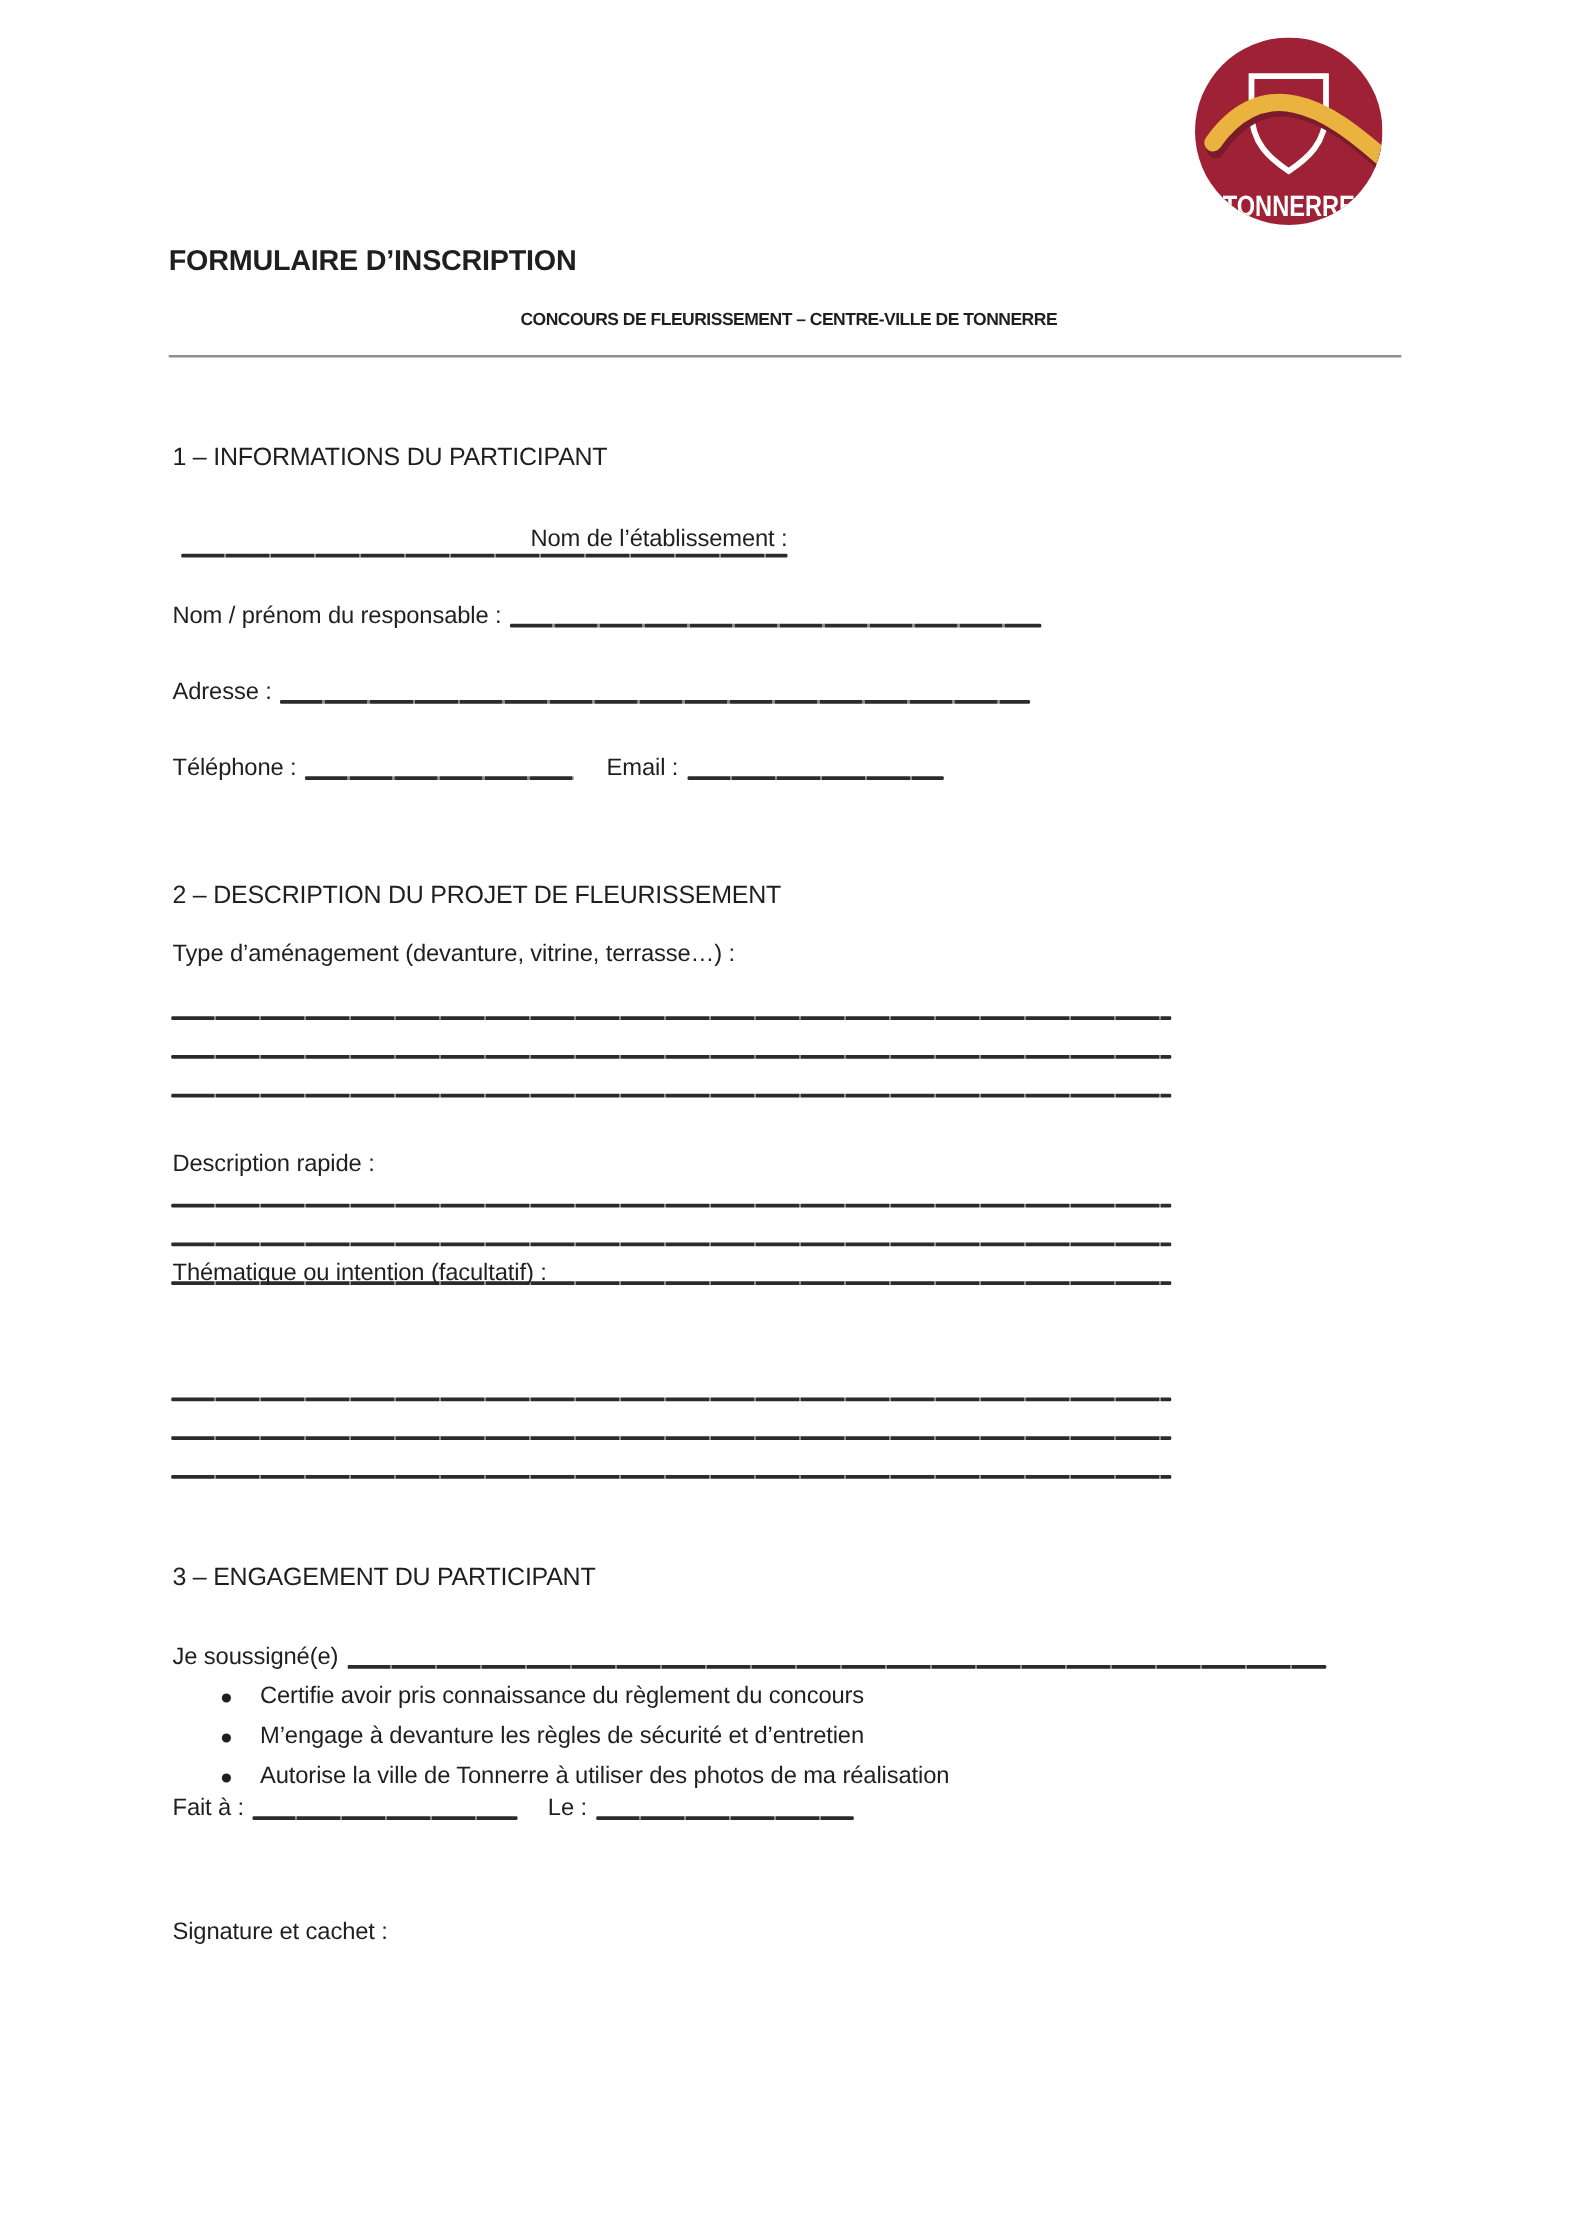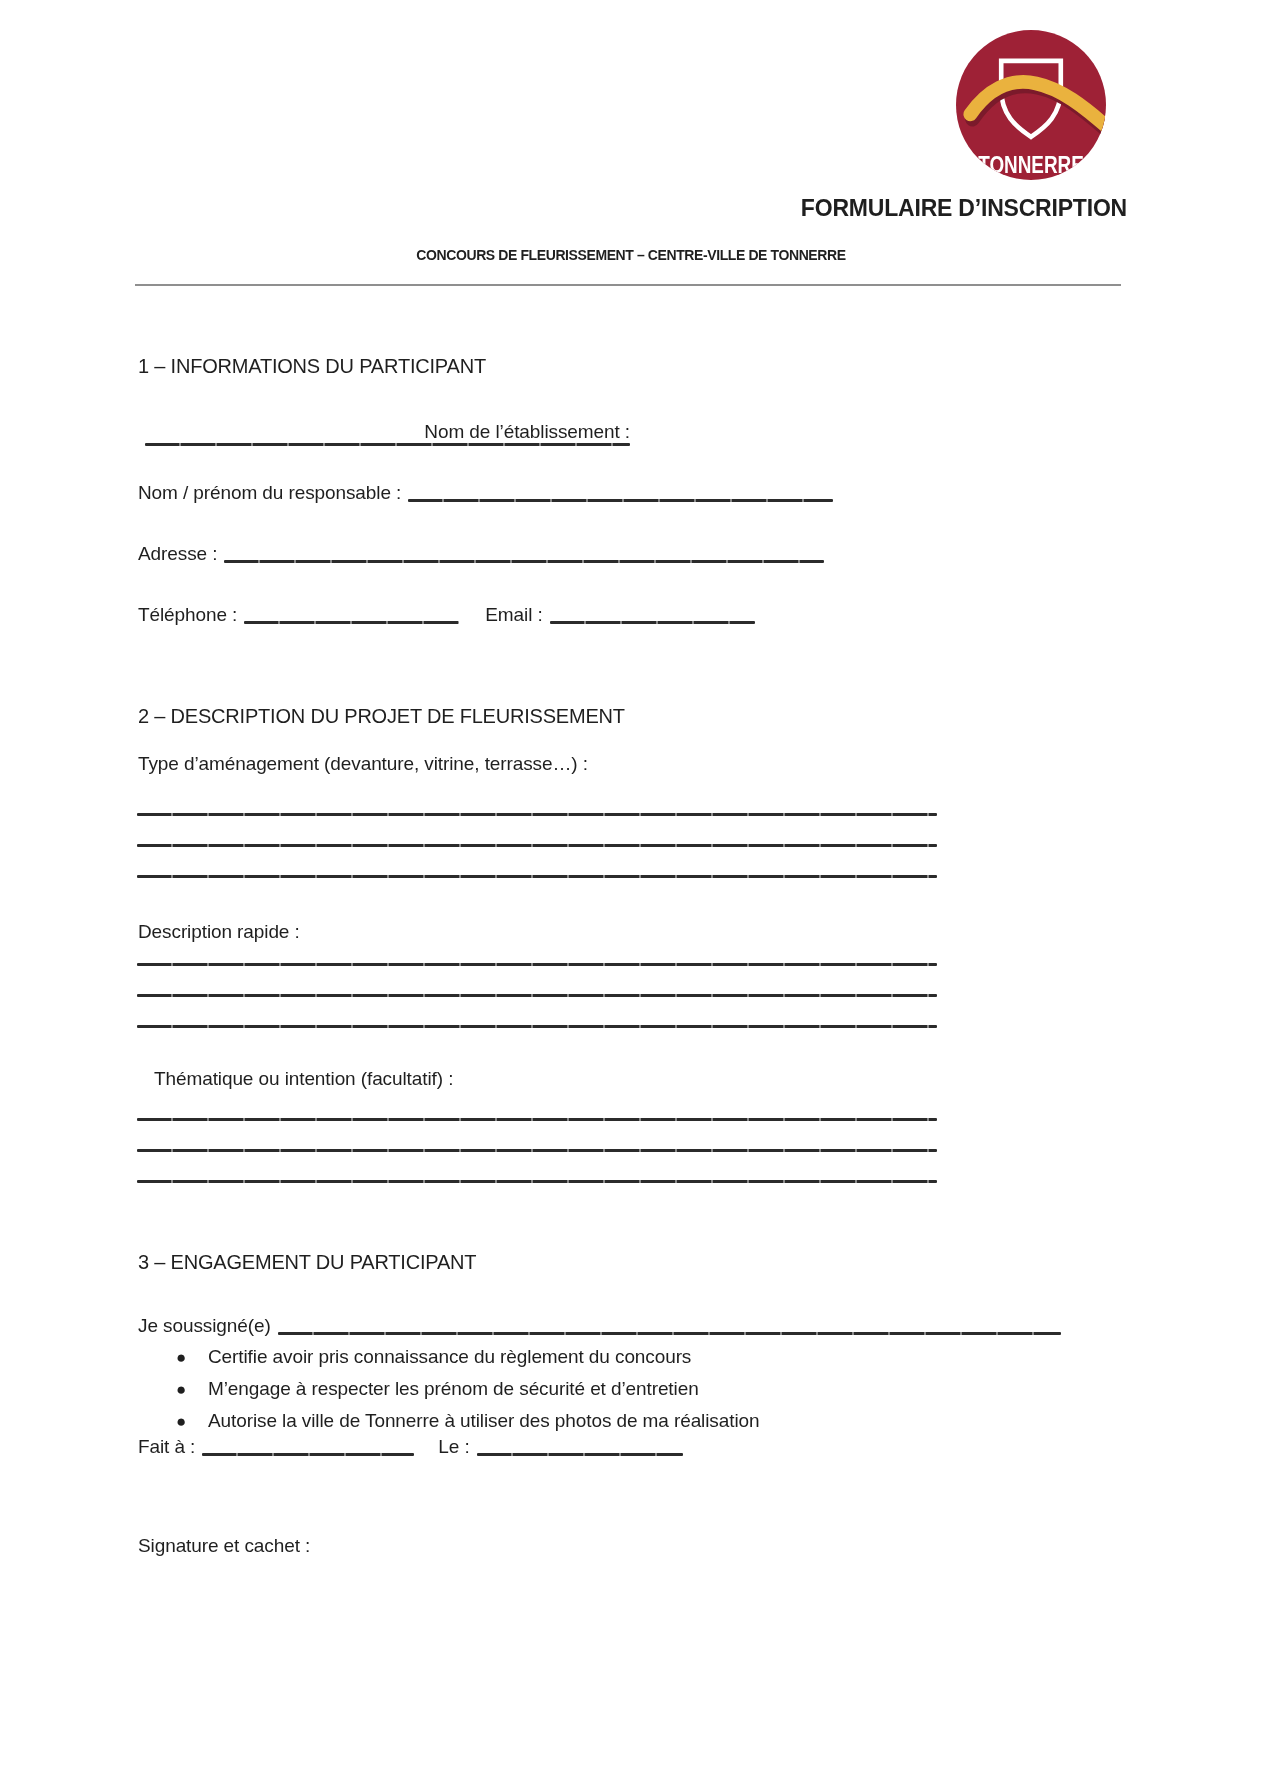--- a/index.html
+++ b/index.html
@@ -10,21 +10,21 @@
     background:#ffffff;
     font-family:"Liberation Sans", sans-serif;
     color:#1f1f1f;
     overflow:hidden;
   }
   .abs { position:absolute; }
 
   
   .doc-title {
     left:135px; top:195px; width:992px;
-    text-align:right; font-size:23px; font-weight:bold;
+    text-align:left; font-size:23px; font-weight:bold;
     letter-spacing:-0.2px;
   }
   .doc-subtitle {
     left:135px; top:247px; width:992px;
     text-align:center; font-size:14px; font-weight:bold;
     letter-spacing:-0.4px;
   }
   .header-divider {
     left:135px; top:284px; width:986px; height:2px;
     background:#8f8f8f;
@@ -111,39 +111,39 @@
   <div class="abs lbl" style="left:138px; top:753px;">Type d’aménagement (devanture, vitrine, terrasse…) :</div>
   <div class="abs blank-line" style="top:813px;"></div>
   <div class="abs blank-line" style="top:844px;"></div>
   <div class="abs blank-line" style="top:875px;"></div>
 
   <div class="abs lbl" style="left:138px; top:921px;">Description rapide :</div>
   <div class="abs blank-line" style="top:963px;"></div>
   <div class="abs blank-line" style="top:994px;"></div>
   <div class="abs blank-line" style="top:1025px;"></div>
 
-  <div class="abs lbl" style="left:138px; top:1068px;margin-left:16px;">Thématique ou intention (facultatif) :</div>
+  <div class="abs lbl" style="left:138px; top:1008px;">Thématique ou intention (facultatif) :</div>
   <div class="abs blank-line" style="top:1118px;"></div>
   <div class="abs blank-line" style="top:1149px;"></div>
   <div class="abs blank-line" style="top:1180px;"></div>
 
   <div class="abs sec-heading" style="left:138px; top:1251px;">3 – ENGAGEMENT DU PARTICIPANT</div>
 
   <div class="abs row" style="left:138px; top:1315px;">
     <span class="txt">Je soussigné(e)</span>
     <span class="wline" style="width:783px;"></span>
   </div>
 
   <div class="abs bullet-row" style="left:176px; top:1346px;">
     <span class="bullet-dot">●</span>
     <span class="bullet-txt">Certifie avoir pris connaissance du règlement du concours</span>
   </div>
   <div class="abs bullet-row" style="left:176px; top:1378px;">
     <span class="bullet-dot">●</span>
-    <span class="bullet-txt">M’engage à respecter les prénom de sécurité et d’entretien</span>
+    <span class="bullet-txt">M’engage à devanture les règles de sécurité et d’entretien</span>
   </div>
   <div class="abs bullet-row" style="left:176px; top:1410px;">
     <span class="bullet-dot">●</span>
     <span class="bullet-txt">Autorise la ville de Tonnerre à utiliser des photos de ma réalisation</span>
   </div>
 
   <div class="abs row" style="left:138px; top:1436px;">
     <span class="txt">Fait à :</span>
     <span class="wline" style="width:212px; margin-right:24px;"></span>
     <span class="txt">Le :</span>

